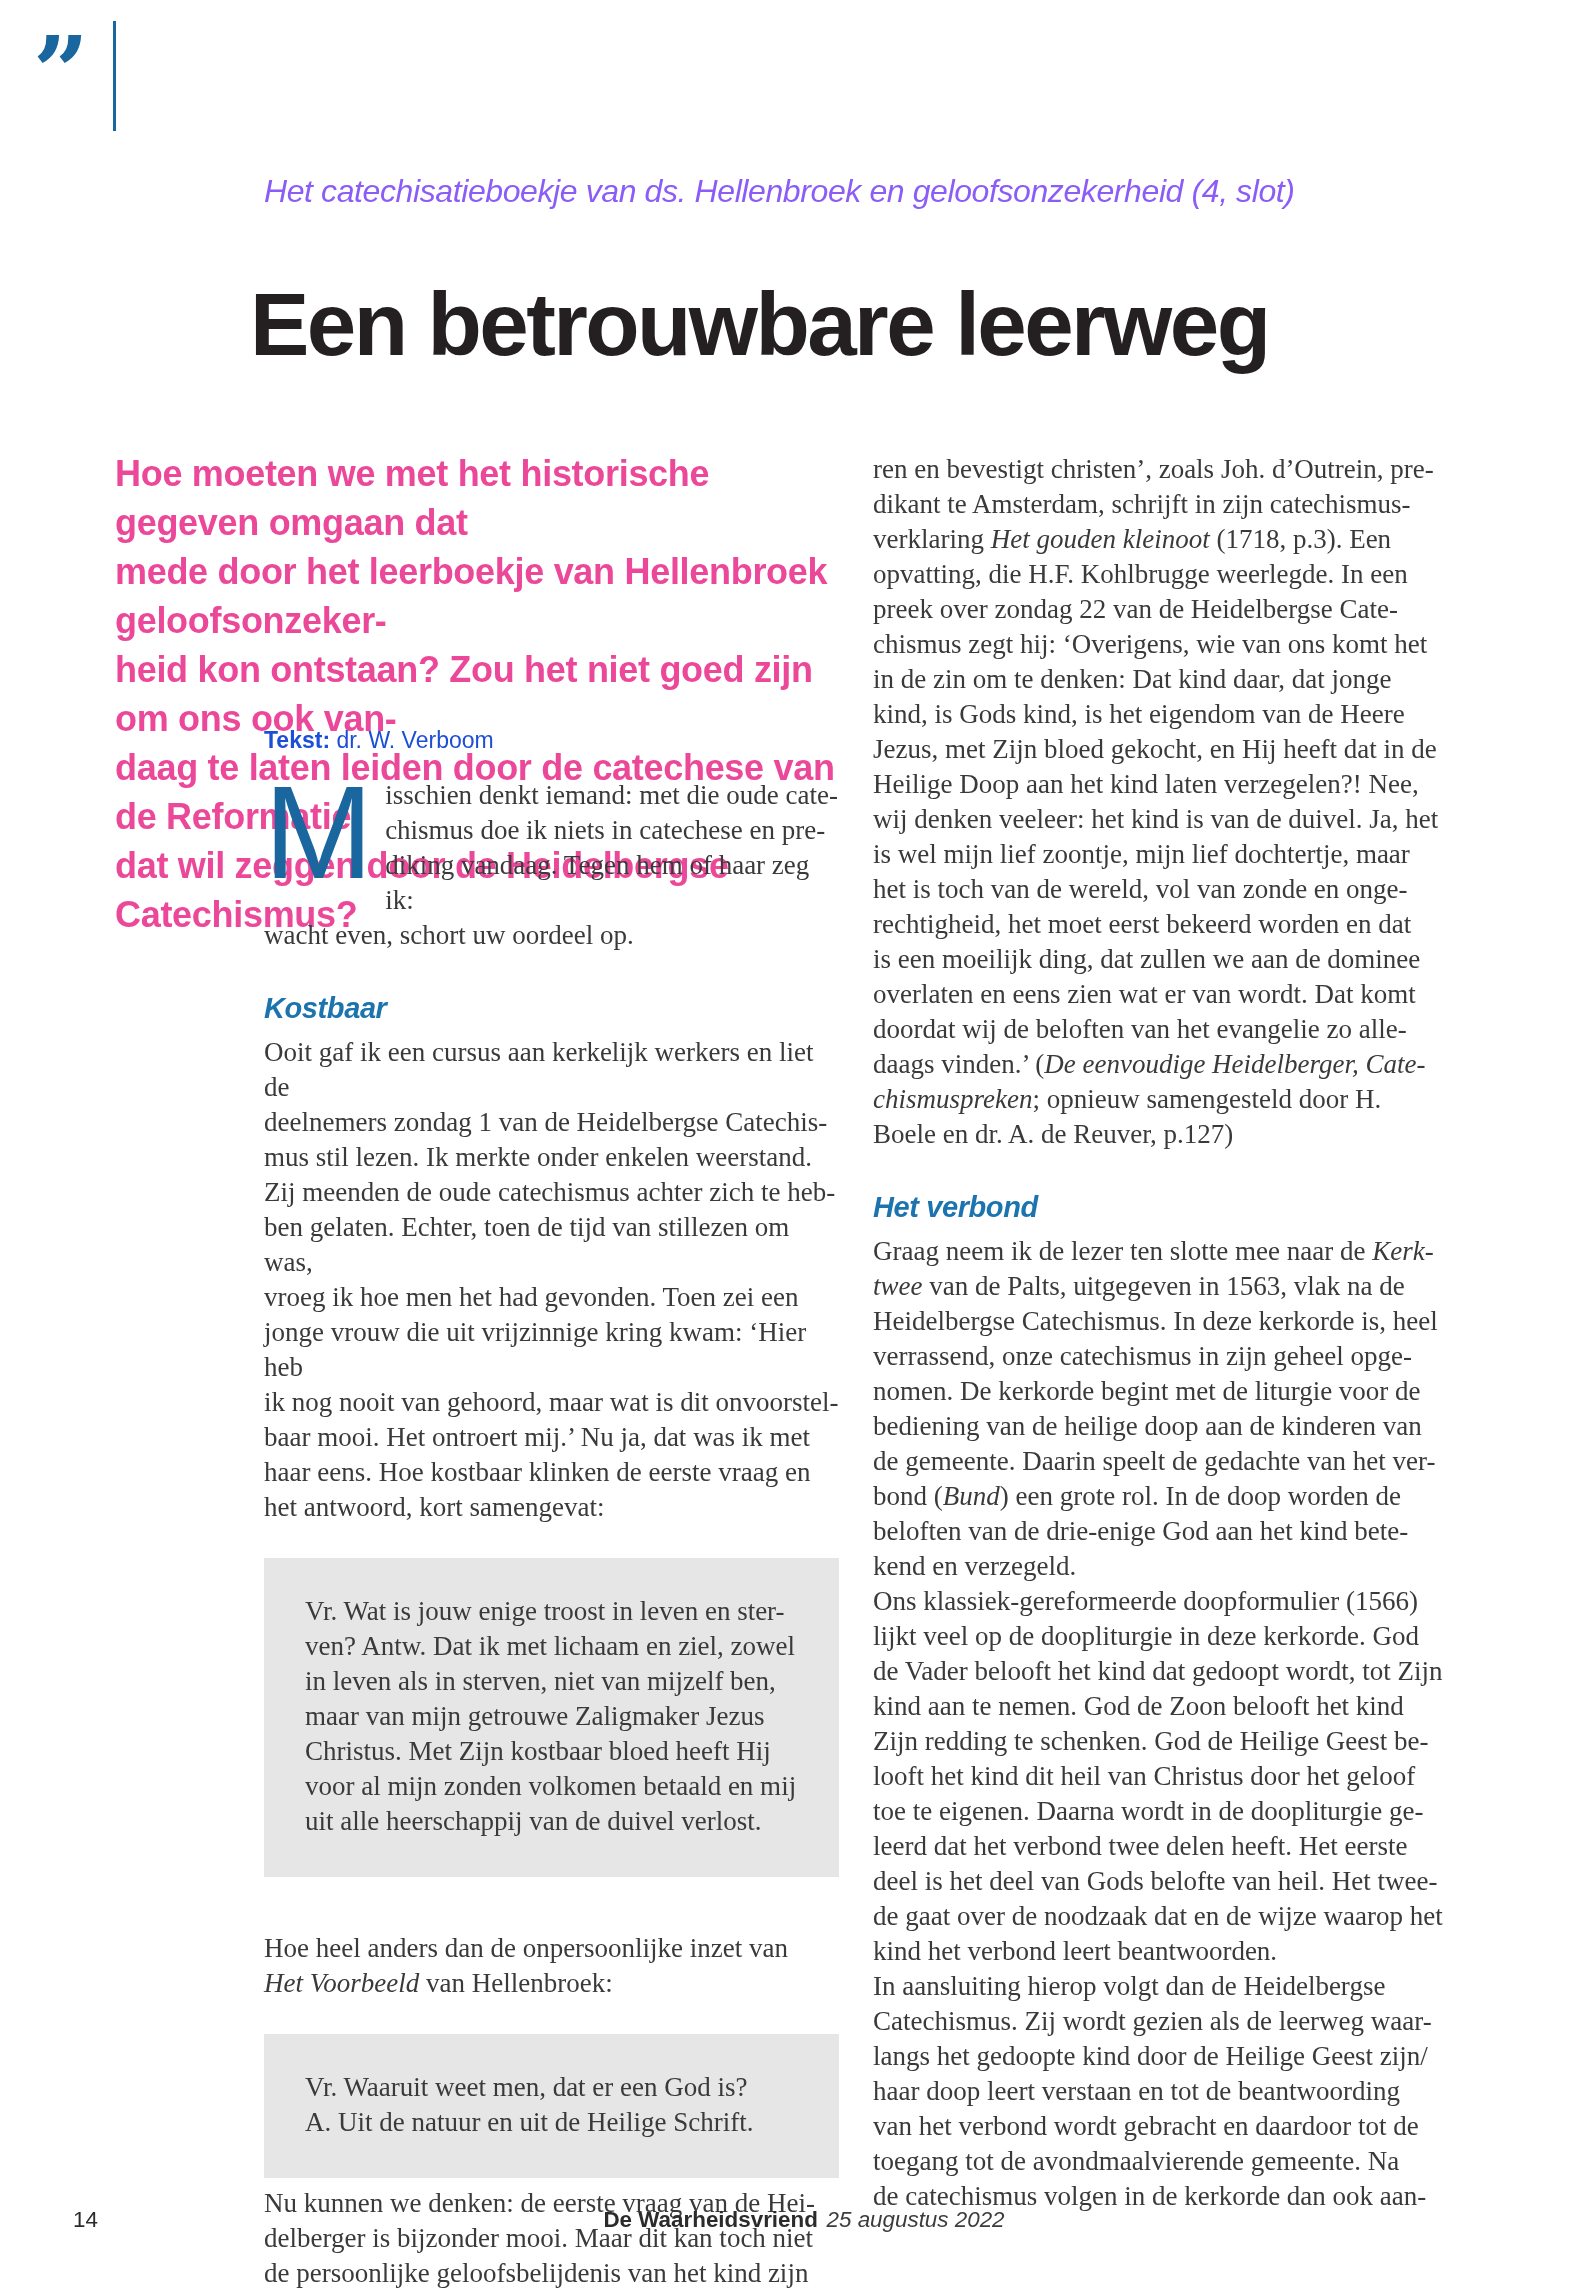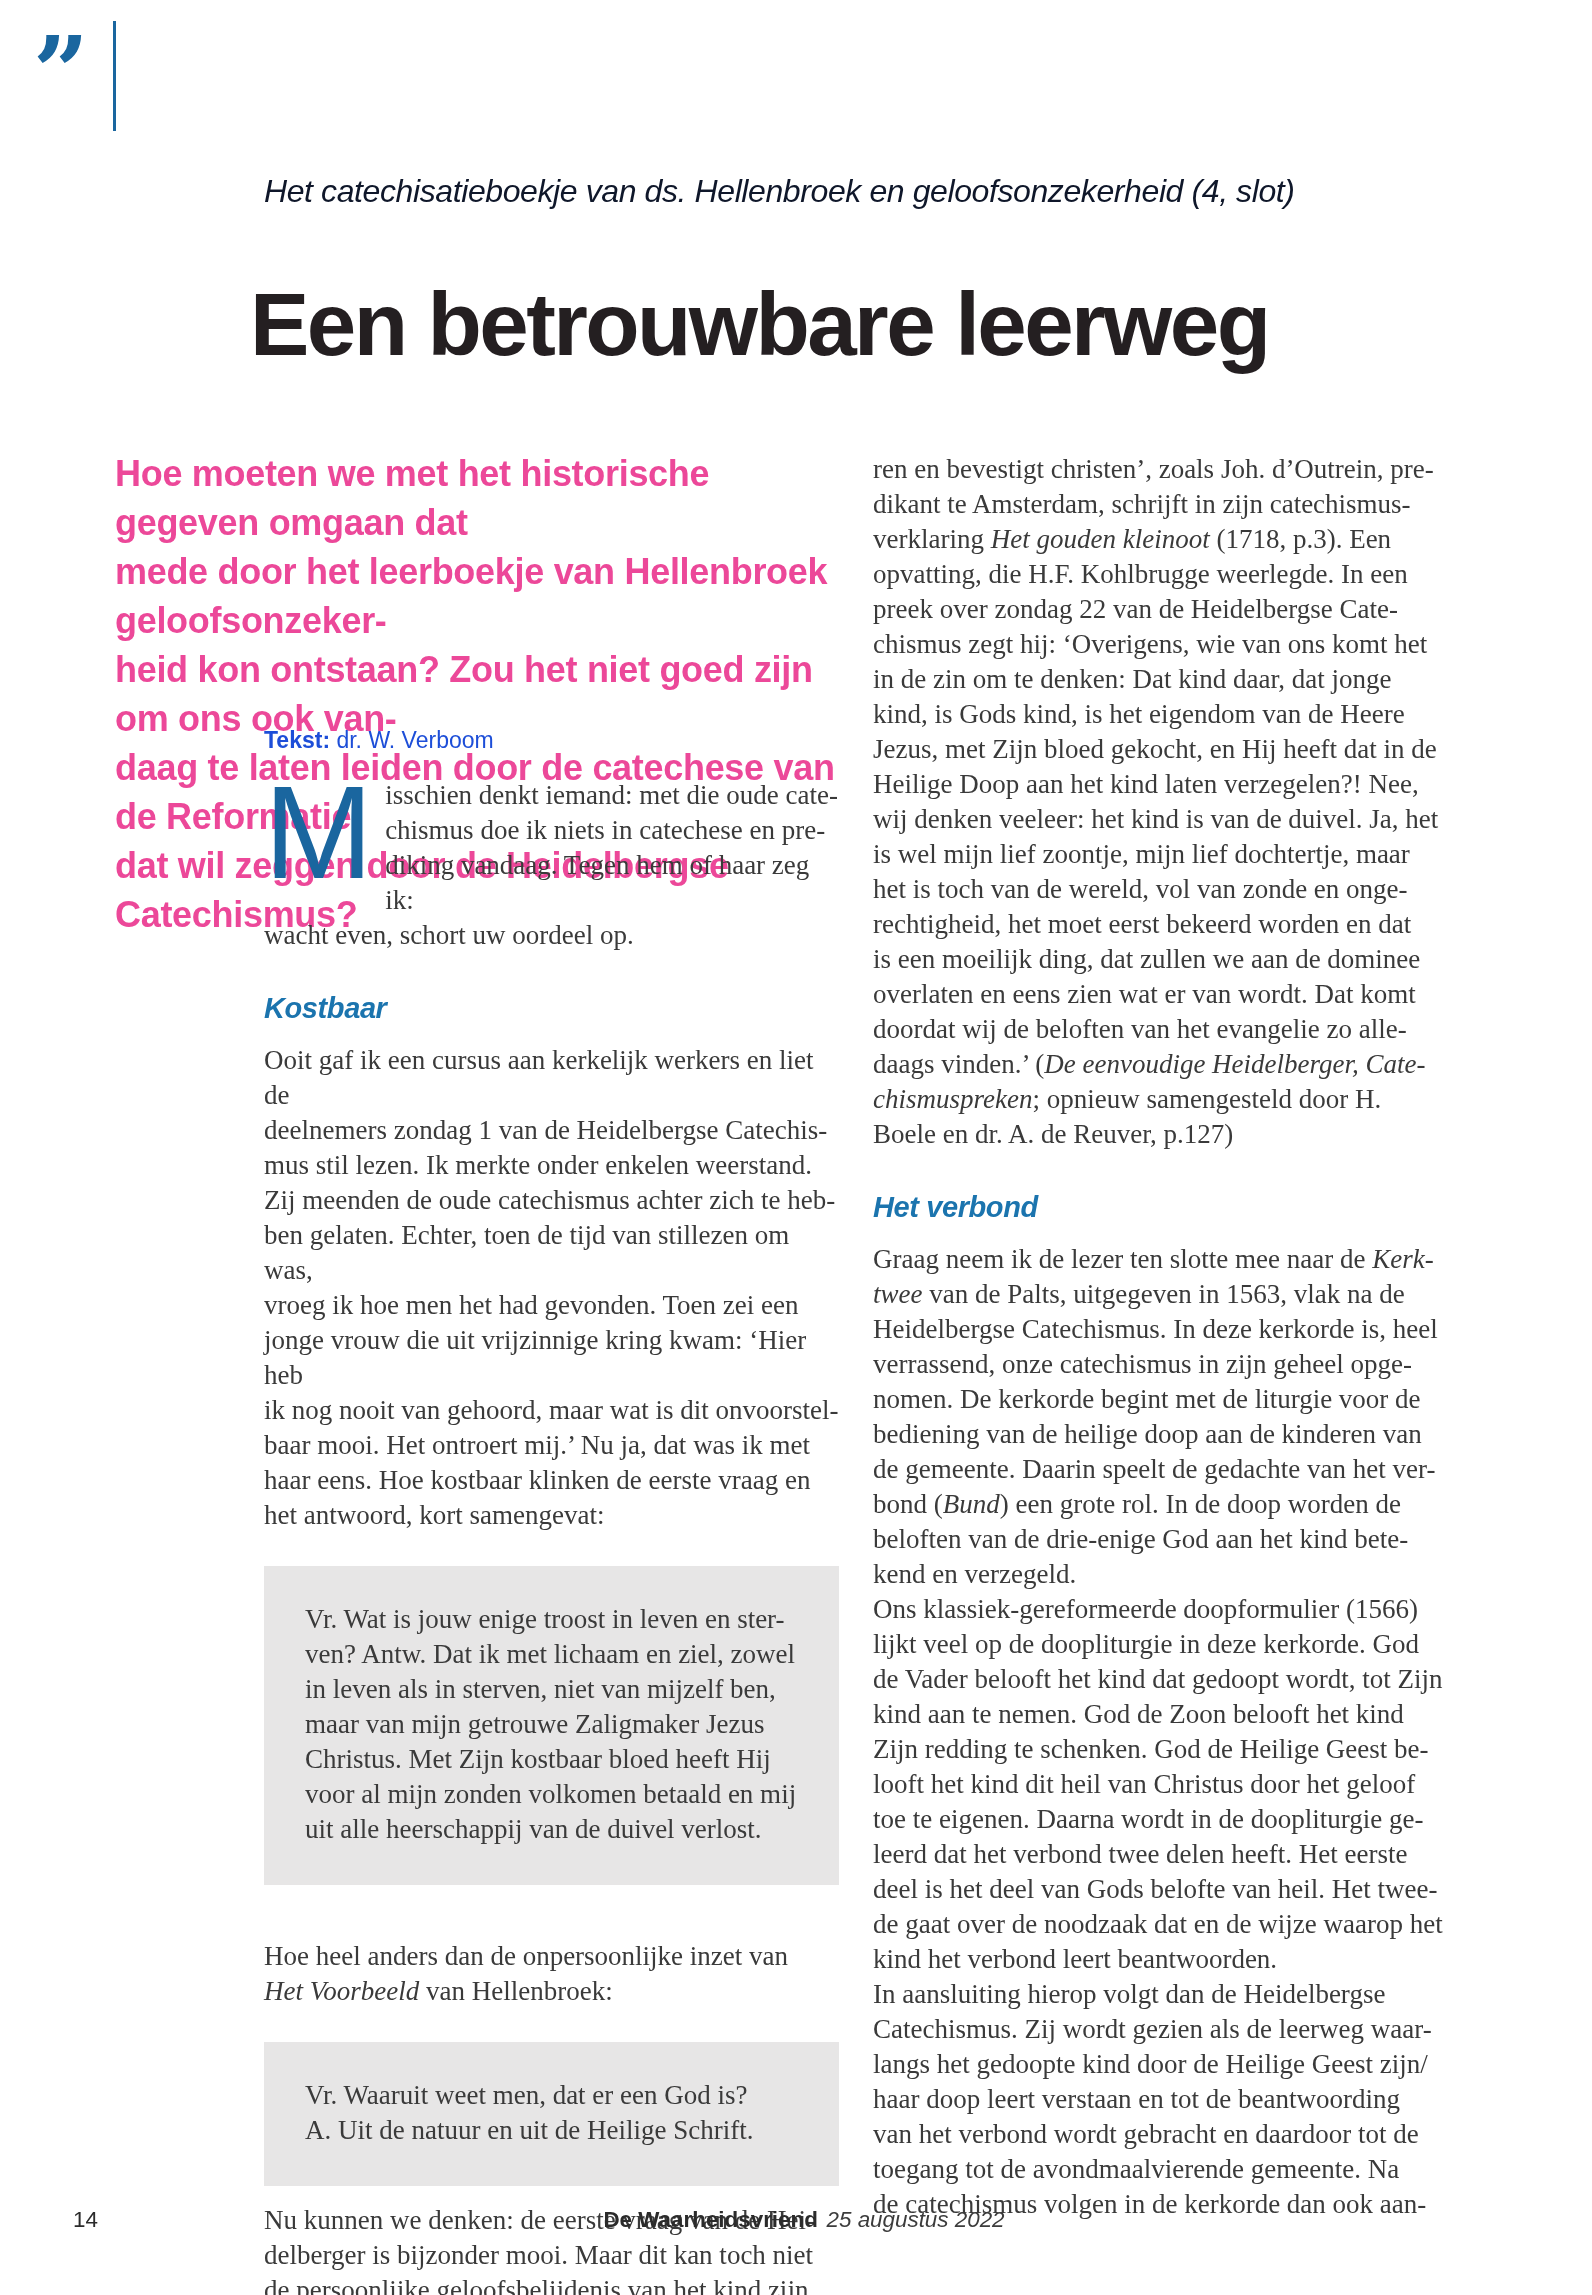--- a/index.html
+++ b/index.html
@@ -19,21 +19,21 @@
     color:#1a669f;
   }
   .rule-vertical{
     position:absolute;left:113px;top:21px;
     width:2.6px;height:110px;background:#1a669f;
   }
   
   .kicker{
     position:absolute;left:264px;top:173px;
     font-size:32px;font-style:italic;
-    color:#0f172a;
+    color:#8b5cf6;
     letter-spacing:-0.4px;
   }
   .article-title{
     position:absolute;left:250px;top:273px;
     font-size:89px;font-weight:bold;
     letter-spacing:-2.6px;
     color:#241f21;
     white-space:nowrap;
   }
   
@@ -76,21 +76,21 @@
   }
   .quote-box{
     background:#e7e6e6;
     margin:33px 0 0 0;
     padding:36px 26px 38px 41px;
     white-space:pre-line;
     box-sizing:border-box;
     width:100%;
   }
   .bridge{margin-top:54px;}
-  .first-after-heading{margin-top:17px;}
+  .first-after-heading{margin-top:8px;}
   em{font-style:italic;}
   
   .footer{
     position:absolute;left:0;top:2207px;width:1592px;
     font-size:22.4px;color:#2b2b2b;
   }
   .page-number{position:absolute;left:73px;top:0;}
   .footer-center{
     position:absolute;left:8px;width:1592px;text-align:center;top:0;
   }

